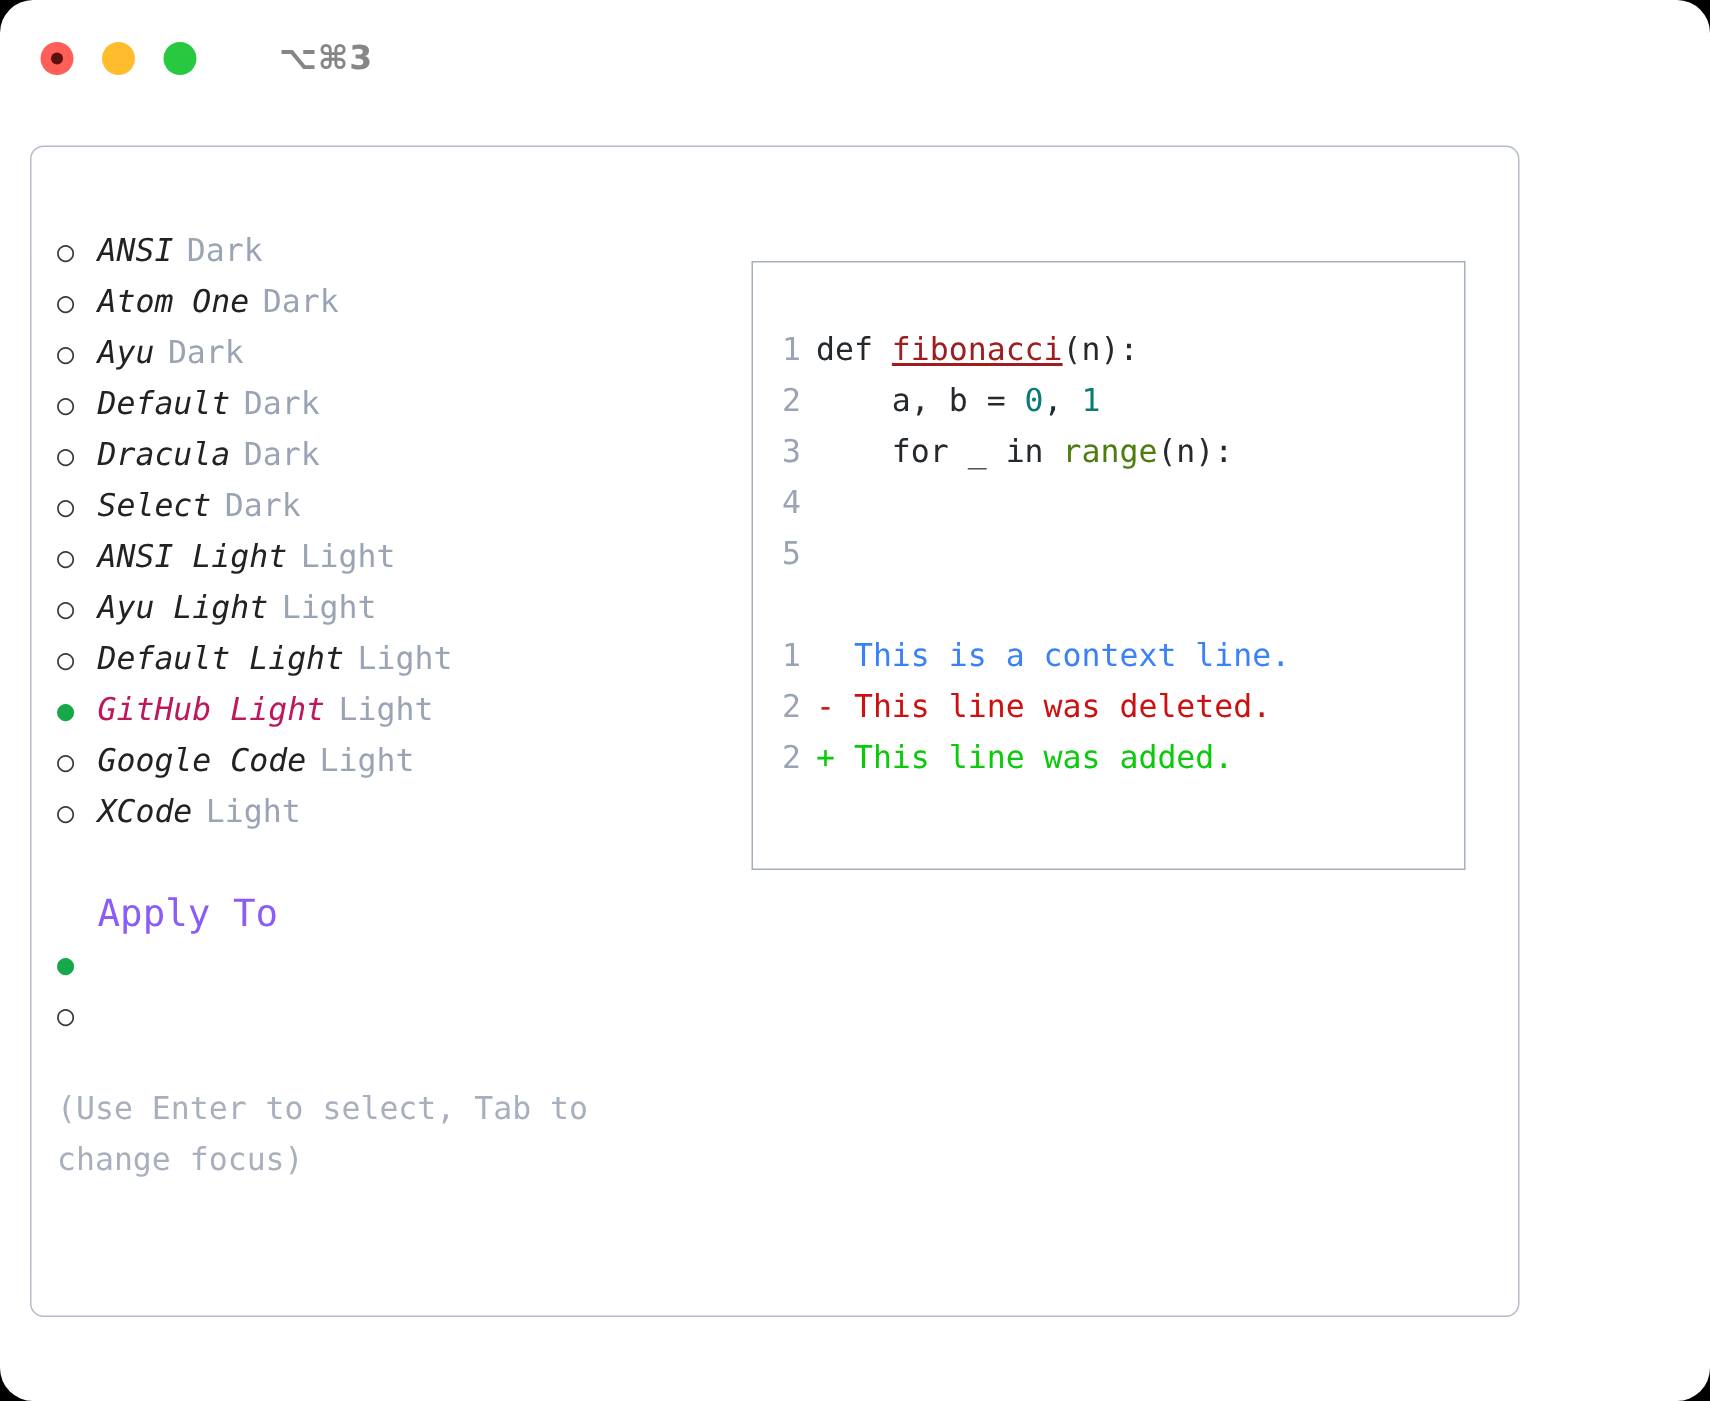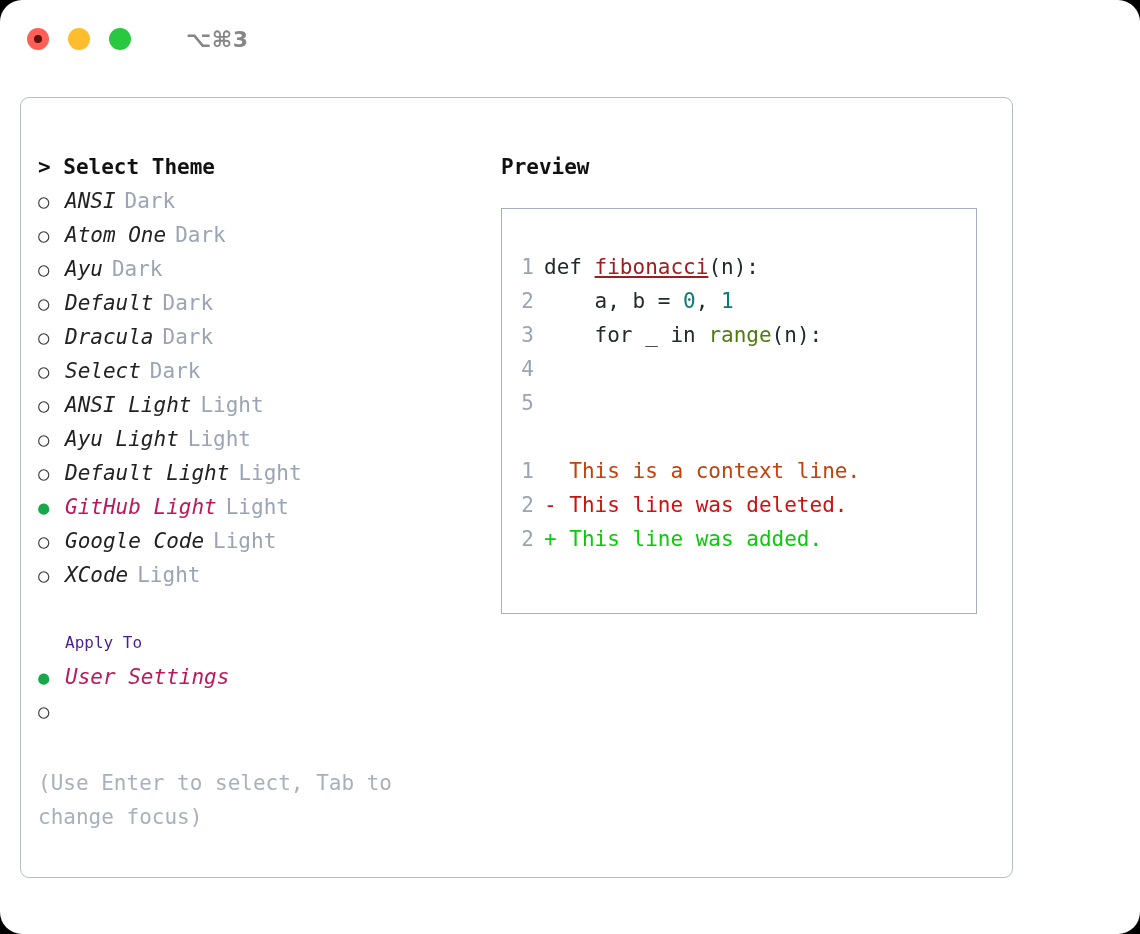--- a/index.html
+++ b/index.html
@@ -134,29 +134,29 @@
     color: #be185d;
   }
   .opt-tag {
     color: #9aa4b4;
     margin-left: 9px;
   }
 
   .spacer-row { height: 34px; }
 
   .apply-head {
-    font-size: 16px;
-    color: #4c1d95;
+    font-size: 25px;
+    color: #8b5cf6;
     line-height: 34px;
     padding-left: 27px;
     white-space: pre;
   }
 
   .hint {
-    margin-top: 38px;
+    margin-top: 28px;
     font-size: 21px;
     color: #a8b0bd;
     line-height: 34px;
     width: 400px;
   }
 
   
   .right-col {
     position: absolute;
     left: 480px;
@@ -194,21 +194,21 @@
     box-sizing: border-box;
   }
   .code-txt { color: #24292e; }
   .blank-line { height: 34px; }
 
   .tok-fn { color: #9f1d21; text-decoration: underline; }
   .tok-builtin { color: #4d7c0f; }
   .tok-num { color: #0b7b78; }
   .tok-plain { color: #24292e; }
 
-  .d-ctx { color: #c2410c; }
+  .d-ctx { color: #3b82f6; }
   .d-del { color: #cc1111; }
   .d-add { color: #0bc90b; }
 </style>
 </head>
 <body>
 
 <div class="window">
 
   <div class="titlebar">
     <div class="lights">
@@ -216,49 +216,47 @@
       <span class="light yellow"></span>
       <span class="light green"></span>
     </div>
     <div class="shortcut">⌥⌘3</div>
   </div>
 
   <div class="panel">
     <div class="columns">
 
       <div class="left-col">
-        <div class="section-head">&gt; Select Theme</div>
         <div id="theme-list">
             <div class="opt-row"><span class="marker">○</span><span class="opt-label">ANSI</span><span class="opt-tag">Dark</span></div>
             <div class="opt-row"><span class="marker">○</span><span class="opt-label">Atom One</span><span class="opt-tag">Dark</span></div>
             <div class="opt-row"><span class="marker">○</span><span class="opt-label">Ayu</span><span class="opt-tag">Dark</span></div>
             <div class="opt-row"><span class="marker">○</span><span class="opt-label">Default</span><span class="opt-tag">Dark</span></div>
             <div class="opt-row"><span class="marker">○</span><span class="opt-label">Dracula</span><span class="opt-tag">Dark</span></div>
             <div class="opt-row"><span class="marker">○</span><span class="opt-label">Select</span><span class="opt-tag">Dark</span></div>
             <div class="opt-row"><span class="marker">○</span><span class="opt-label">ANSI Light</span><span class="opt-tag">Light</span></div>
             <div class="opt-row"><span class="marker">○</span><span class="opt-label">Ayu Light</span><span class="opt-tag">Light</span></div>
             <div class="opt-row"><span class="marker">○</span><span class="opt-label">Default Light</span><span class="opt-tag">Light</span></div>
             <div class="opt-row"><span class="marker on">●</span><span class="opt-label sel">GitHub Light</span><span class="opt-tag">Light</span></div>
             <div class="opt-row"><span class="marker">○</span><span class="opt-label">Google Code</span><span class="opt-tag">Light</span></div>
             <div class="opt-row"><span class="marker">○</span><span class="opt-label">XCode</span><span class="opt-tag">Light</span></div>
           </div>
 
         <div class="spacer-row"></div>
 
         <div class="apply-head">Apply To</div>
         <div id="apply-list">
-            <div class="opt-row"><span class="marker on">●</span><span class="opt-label sel">User Settings</span></div>
+            <div class="opt-row"><span class="marker on">●</span></div>
             <div class="opt-row"><span class="marker">○</span></div>
           </div>
 
         <div class="hint">(Use Enter to select, Tab to change focus)</div>
       </div>
 
       <div class="right-col">
-        <div class="preview-head">Preview</div>
         <div class="preview-box">
           <div id="code-block">
               <div class="code-line"><span class="ln">1</span><span class="code-txt"><span class="tok-plain">def </span><span class="tok-fn">fibonacci</span><span class="tok-plain">(n):</span></span></div>
               <div class="code-line"><span class="ln">2</span><span class="code-txt"><span class="tok-plain">    a, b = </span><span class="tok-num">0</span><span class="tok-plain">, </span><span class="tok-num">1</span></span></div>
               <div class="code-line"><span class="ln">3</span><span class="code-txt"><span class="tok-plain">    for _ in </span><span class="tok-builtin">range</span><span class="tok-plain">(n):</span></span></div>
               <div class="code-line"><span class="ln">4</span></div>
               <div class="code-line"><span class="ln">5</span></div>
             </div>
           <div class="blank-line"></div>
           <div id="diff-block">

